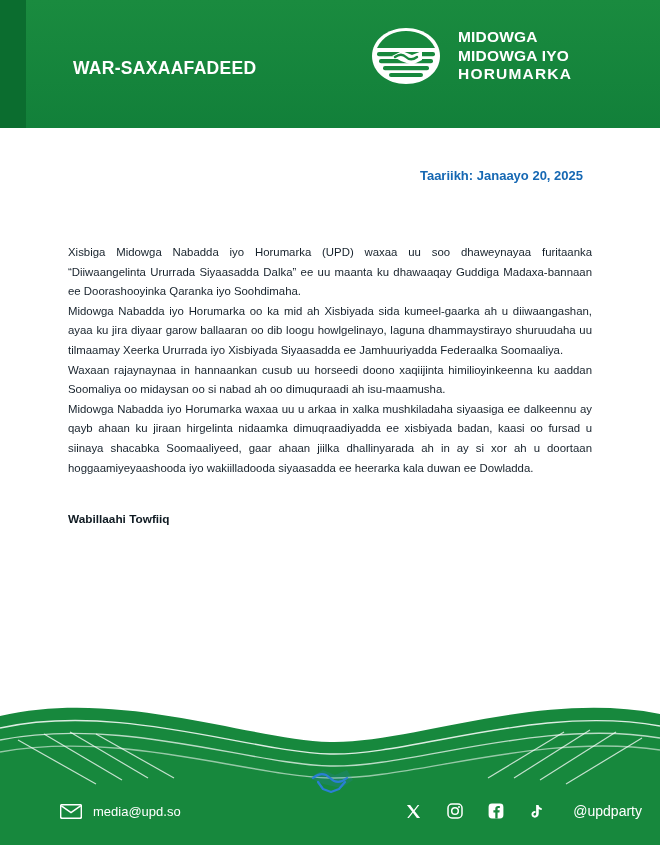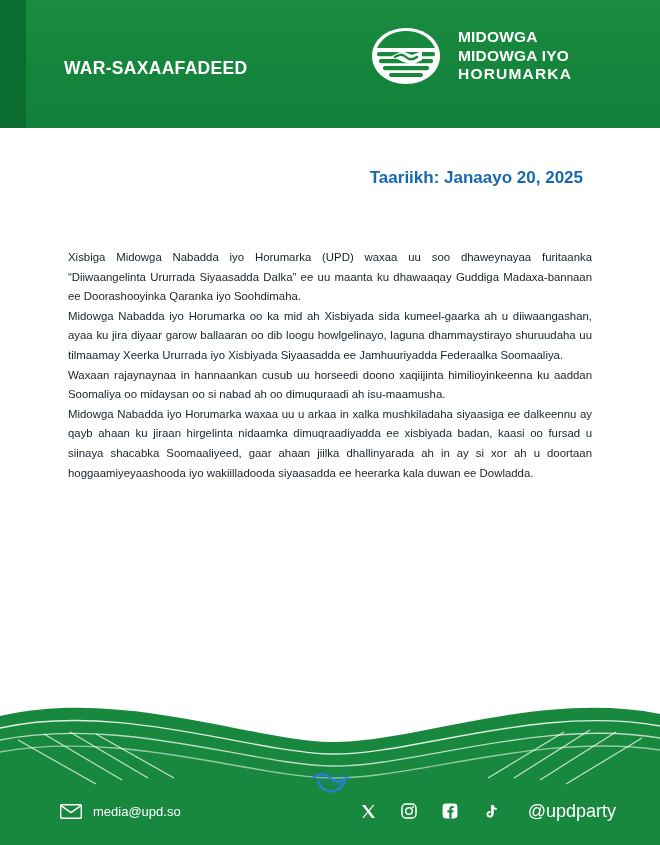--- a/index.html
+++ b/index.html
@@ -29,21 +29,21 @@
     overflow: hidden;
   }
   .header-sidebar-left {
     position: absolute;
     left: 0; top: 0;
     width: 26px; height: 128px;
     background: #0b6d2f;
   }
   .header-title {
     position: absolute;
-    left: 64px;
+    left: 73px;
     top: 58px;
     color: #ffffff;
     font-size: 17.5px;
     font-weight: bold;
     letter-spacing: 0.3px;
   }
   .logo-wrap {
     position: absolute;
     left: 368px;
     top: 26px;
@@ -66,21 +66,21 @@
   .logo-text .l3 { letter-spacing: 1.2px; }
 
   
   .content {
     position: relative;
     padding: 0 68px;
   }
   .date-line {
     text-align: right;
     color: #1668b3;
-    font-size: 17px;
+    font-size: 13px;
     font-weight: bold;
     margin-top: 40px;
     padding-right: 9px;
   }
   .para {
     font-size: 11.4px;
     line-height: 1.72;
     color: #16212b;
     text-align: justify;
     font-weight: 500;
@@ -108,39 +108,39 @@
   }
   .footer-bar {
     position: absolute;
     left: 0;
     bottom: 0;
     width: 660px;
     height: 68px;
     display: flex;
     align-items: center;
     justify-content: space-between;
-    padding: 0 44px 0 60px;
+    padding: 0 18px 0 60px;
     color: #ffffff;
     z-index: 3;
   }
   .contact {
     display: flex;
     align-items: center;
     gap: 11px;
     font-size: 13px;
   }
   .envelope {
     width: 22px; height: 15px;
     position: relative;
   }
   .socials {
     display: flex;
     align-items: center;
     gap: 24px;
-    font-size: 18px;
+    font-size: 14px;
   }
   .sicon {
     width: 17px; height: 17px;
     display: inline-flex;
     align-items: center;
     justify-content: center;
   }
   .handle { margin-left: 4px; }
 </style>
 </head>
@@ -175,20 +175,21 @@
   </div>
 
   <div class="content">
     <div class="date-line">Taariikh: Janaayo 20, 2025</div>
 
     <p class="para first">Xisbiga Midowga Nabadda iyo Horumarka (UPD) waxaa uu soo dhaweynayaa furitaanka “Diiwaangelinta Ururrada Siyaasadda Dalka” ee uu maanta ku dhawaaqay Guddiga Madaxa-bannaan ee Doorashooyinka Qaranka iyo Soohdimaha.</p>
     <p class="para">Midowga Nabadda iyo Horumarka oo ka mid ah Xisbiyada sida kumeel-gaarka ah u diiwaangashan, ayaa ku jira diyaar garow ballaaran oo dib loogu howlgelinayo, laguna dhammaystirayo shuruudaha uu tilmaamay Xeerka Ururrada iyo Xisbiyada Siyaasadda ee Jamhuuriyadda Federaalka Soomaaliya.</p>
     <p class="para">Waxaan rajaynaynaa in hannaankan cusub uu horseedi doono xaqiijinta himilioyinkeenna ku aaddan Soomaliya oo midaysan oo si nabad ah oo dimuquraadi ah isu-maamusha.</p>
     <p class="para">Midowga Nabadda iyo Horumarka waxaa uu u arkaa in xalka mushkiladaha siyaasiga ee dalkeennu ay qayb ahaan ku jiraan hirgelinta nidaamka dimuqraadiyadda ee xisbiyada badan, kaasi oo fursad u siinaya shacabka Soomaaliyeed, gaar ahaan jiilka dhallinyarada ah in ay si xor ah u doortaan hoggaamiyeyaashooda iyo wakiilladooda siyaasadda ee heerarka kala duwan ee Dowladda.</p>
 
+    <div class="signoff">Wabillaahi Towfiiq</div>
   </div>
 
   <div class="footer">
     <svg class="footer-wave" viewBox="0 0 660 165" preserveAspectRatio="none">
       <path d="M0 36 C120 8 250 60 330 62 C410 64 540 10 660 34 L660 165 L0 165 Z" fill="#17883d"></path>
       <path d="M0 48 C120 22 250 72 330 74 C410 76 540 24 660 46" stroke="#ffffff" stroke-width="1.4" fill="none" opacity="0.85"></path>
       <path d="M0 60 C120 36 250 84 330 86 C410 88 540 38 660 58" stroke="#ffffff" stroke-width="1.4" fill="none" opacity="0.7"></path>
       <path d="M0 72 C120 50 250 96 330 98 C410 100 540 52 660 70" stroke="#ffffff" stroke-width="1.4" fill="none" opacity="0.55"></path>
       <g stroke="#ffffff" stroke-width="1.2" opacity="0.75">
         <line x1="18" y1="60" x2="96" y2="104"></line>

